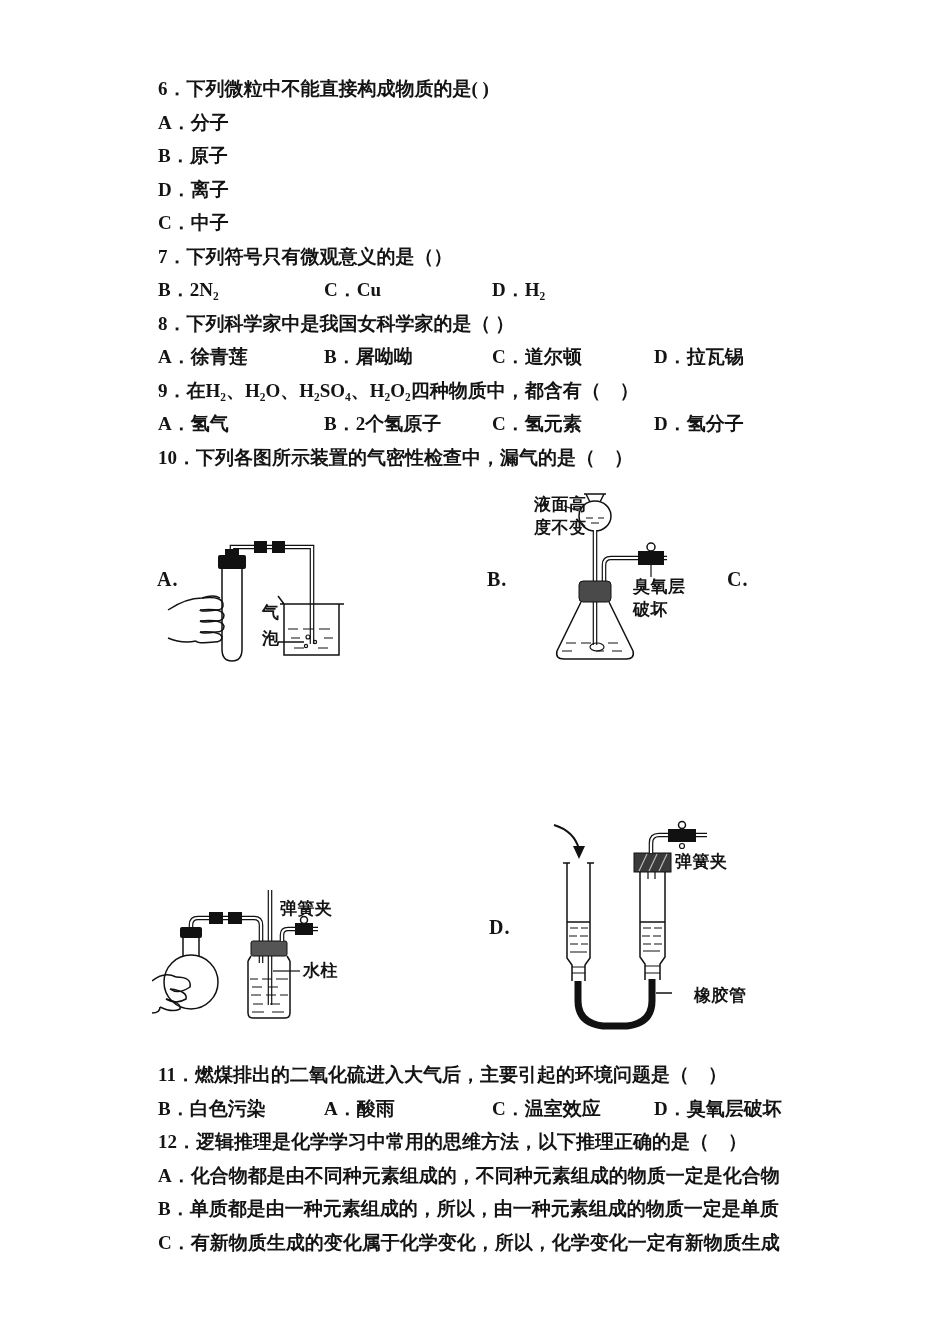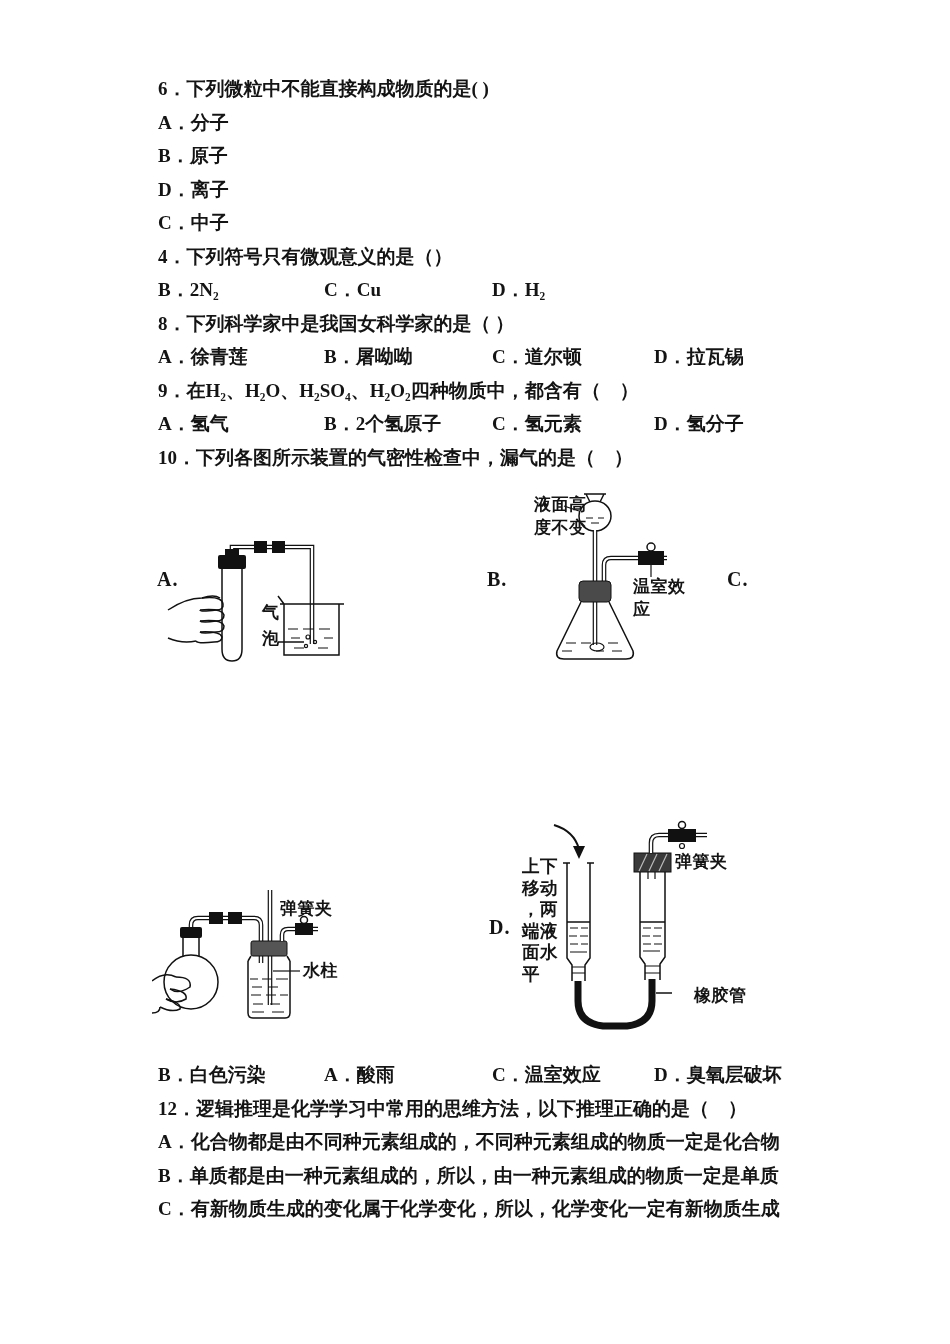--- a/index.html
+++ b/index.html
@@ -33,21 +33,21 @@
 
 <div class="page">
 
   <div class="doc doc-top">
     <p class="ln">6．下列微粒中不能直接构成物质的是( )</p>
     <p class="ln">A．分子</p>
     <p class="ln">B．原子</p>
     <p class="ln">D．离子</p>
     <p class="ln">C．中子</p>
 
-    <p class="ln">4．下列符号只有微观意义的是（）</p>
+    <p class="ln">7．下列符号只有微观意义的是（）</p>
     <div class="ln opt-row">
       <span>B．2N₂</span>
       <span>C．Cu</span>
       <span>D．H₂</span>
     </div>
 
     <p class="ln">8．下列科学家中是我国女科学家的是（ ）</p>
     <div class="ln opt-row">
       <span>A．徐青莲</span>
       <span>B．屠呦呦</span>
@@ -119,21 +119,21 @@
     </g>
     <g>
       <rect x="79" y="96" width="32" height="21" rx="4" fill="#4a4a4a" stroke="#111"></rect>
       <path class="ln15" d="M81 117 L57 166 Q55 174 64 174 H126 Q135 174 133 166 L109 117"></path>
       <path class="ln12" d="M66 158 H76 M81 158 H91 M108 158 H118 M62 166 H72 M96 166 H104 M112 166 H122"></path>
       <ellipse class="ln12" cx="97" cy="162" rx="7" ry="4"></ellipse>
     </g>
     <path class="ln12" d="M64 21 L79 26"></path>
   </svg>
   <div class="fig-label wrapbox w3" style="left:516px; top:493px;margin-left:18px;">液面高度不变</div>
-  <div class="fig-label wrapbox w3" style="left:633px; top:575px;">温室效应</div>
+  <div class="fig-label wrapbox w3" style="left:633px; top:575px;">臭氧层破坏</div>
 
   <svg class="fig" style="left:152px; top:885px;" width="195" height="150" viewBox="0 0 195 150">
     <g>
       <path class="po" d="M118 5 V120"></path>
       <path class="pi" d="M118 5 V120"></path>
     </g>
     <g>
       <path class="po" d="M39 48 V40 Q39 33 46 33 H102 Q109 33 109 40 V78"></path>
       <path class="pi" d="M39 48 V40 Q39 33 46 33 H102 Q109 33 109 40 V78"></path>
       <rect x="57" y="27" width="14" height="12" fill="#111"></rect>
@@ -191,25 +191,25 @@
     <g>
       <path class="po" d="M151 38 V28 Q151 20 159 20 H207"></path>
       <path class="pi" d="M151 38 V28 Q151 20 159 20 H207"></path>
       <rect x="168" y="14" width="28" height="13" fill="#111"></rect>
       <circle class="ln15" cx="182" cy="10" r="3.5" fill="#fff"></circle>
       <circle class="ln12" cx="182" cy="31" r="2.5" fill="#fff"></circle>
     </g>
     <path d="M78 166 V186 Q78 208 103 211 H127 Q152 208 152 186 V164" stroke="#111" stroke-width="7" fill="none"></path>
     <path class="ln15" d="M156 178 H172"></path>
   </svg>
-  <div class="fig-label wrapbox vmove" style="left:522px; top:856px;">上下移动，两端液面水平</div>
   <div class="fig-label" style="left:675px; top:849px; white-space:nowrap;">弹簧夹</div>
   <div class="fig-label" style="left:694px; top:983px; white-space:nowrap;">橡胶管</div>
 
   <div class="doc doc-bottom">
+    <p class="ln">11．燃煤排出的二氧化硫进入大气后，主要引起的环境问题是（　）</p>
     <div class="ln opt-row">
       <span>B．白色污染</span>
       <span>A．酸雨</span>
       <span>C．温室效应</span>
       <span>D．臭氧层破坏</span>
     </div>
     <p class="ln">12．逻辑推理是化学学习中常用的思维方法，以下推理正确的是（　）</p>
     <p class="ln">A．化合物都是由不同种元素组成的，不同种元素组成的物质一定是化合物</p>
     <p class="ln">B．单质都是由一种元素组成的，所以，由一种元素组成的物质一定是单质</p>
     <p class="ln">C．有新物质生成的变化属于化学变化，所以，化学变化一定有新物质生成</p>

